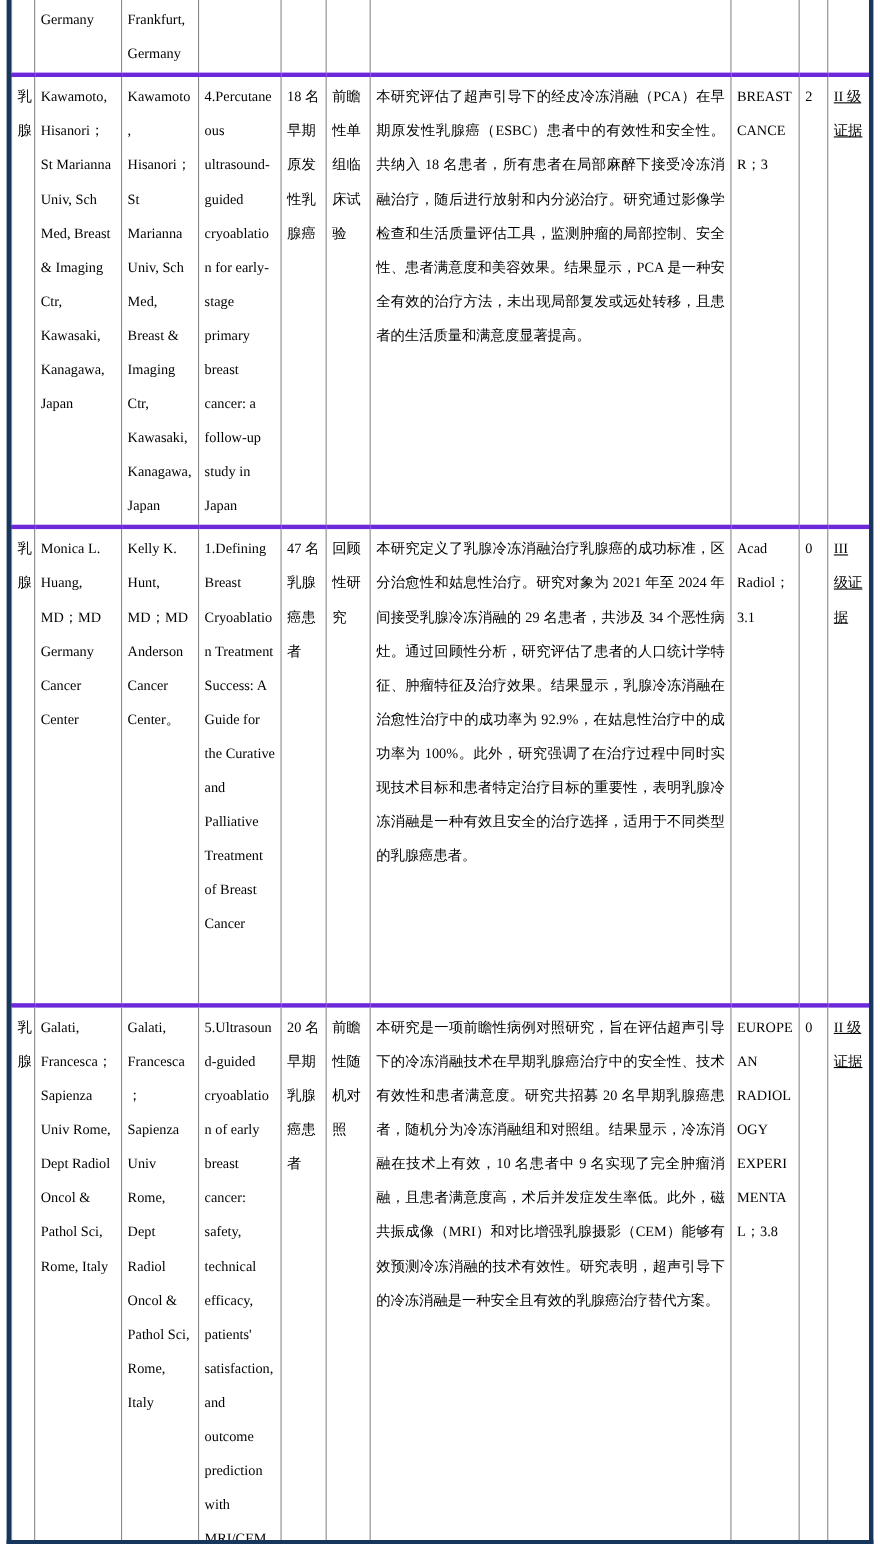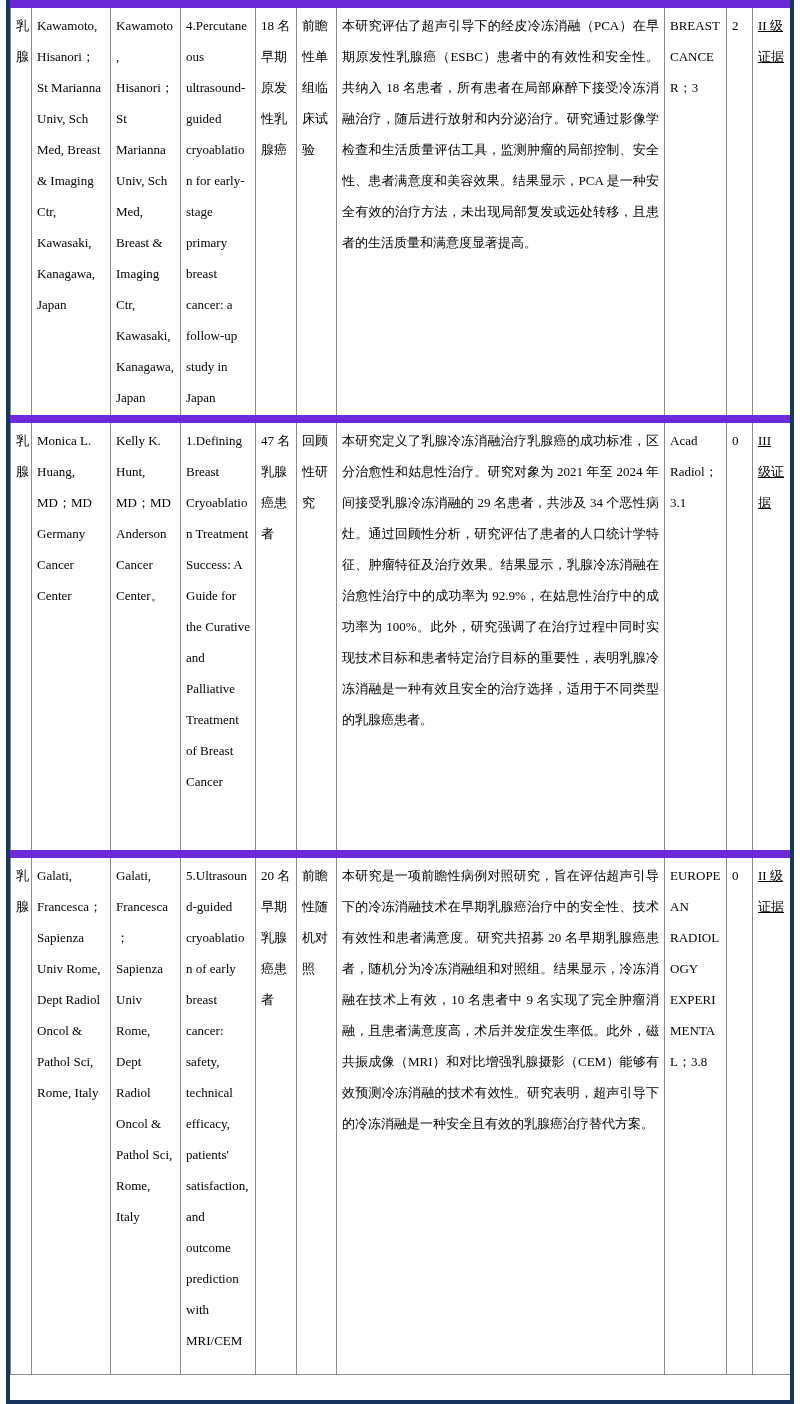--- a/index.html
+++ b/index.html
@@ -36,21 +36,21 @@
   table.doc-table td {
     border: 1px solid #8a8a8a;
     vertical-align: top;
     padding: 2px 5px;
     font-size: 13px;
     line-height: 31px;
     overflow-wrap: break-word;
     word-wrap: break-word;
     overflow: hidden;
   }
-  tr.sep td { border-top: 8px solid #6d28d9; margin-left: 48px; }
+  tr.sep td { border-top: 4px solid #6d28d9; margin-left: 48px; }
   tr.row-partial td { border-top: none; }
   tr.row-partial { height: 62px; }
   tr.row-1 { height: 406px; }
   tr.row-2 { height: 435px; }
   tr.row-3 { height: 520px; }
   td.col-category { text-align: left; }
   td.col-summary { text-align: justify; padding: 2px 6px; }
   td.col-evidence { padding: 2px 7px; text-decoration: underline; }
   td.col-count { padding: 2px 6px; }
 </style>
@@ -67,20 +67,32 @@
         <col style="width:75px">
         <col style="width:41px">
         <col style="width:40px">
         <col style="width:328px">
         <col style="width:62px">
         <col style="width:26px">
         <col style="width:38px">
       </colgroup>
 
       <tbody>
+          <tr class="row-partial">
+        <td class="col-category"></td>
+        <td>Germany</td>
+        <td>Frankfurt, Germany</td>
+        <td></td>
+        <td></td>
+        <td></td>
+        <td class="col-summary"></td>
+        <td></td>
+        <td class="col-count"></td>
+        <td class="col-evidence"></td>
+      </tr>
 
       <tr class="row-1 sep">
         <td class="col-category">乳腺</td>
         <td>Kawamoto, Hisanori；St Marianna Univ, Sch Med, Breast &amp; Imaging Ctr, Kawasaki, Kanagawa, Japan</td>
         <td>Kawamoto, Hisanori；St Marianna Univ, Sch Med, Breast &amp; Imaging Ctr, Kawasaki, Kanagawa, Japan</td>
         <td>4.Percutaneous ultrasound-guided cryoablation for early-stage primary breast cancer: a follow-up study in Japan</td>
         <td>18 名早期原发性乳腺癌</td>
         <td>前瞻性单组临床试验</td>
         <td class="col-summary">本研究评估了超声引导下的经皮冷冻消融（PCA）在早期原发性乳腺癌（ESBC）患者中的有效性和安全性。共纳入 18 名患者，所有患者在局部麻醉下接受冷冻消融治疗，随后进行放射和内分泌治疗。研究通过影像学检查和生活质量评估工具，监测肿瘤的局部控制、安全性、患者满意度和美容效果。结果显示，PCA 是一种安全有效的治疗方法，未出现局部复发或远处转移，且患者的生活质量和满意度显著提高。</td>
         <td>BREAST CANCER；3</td>

